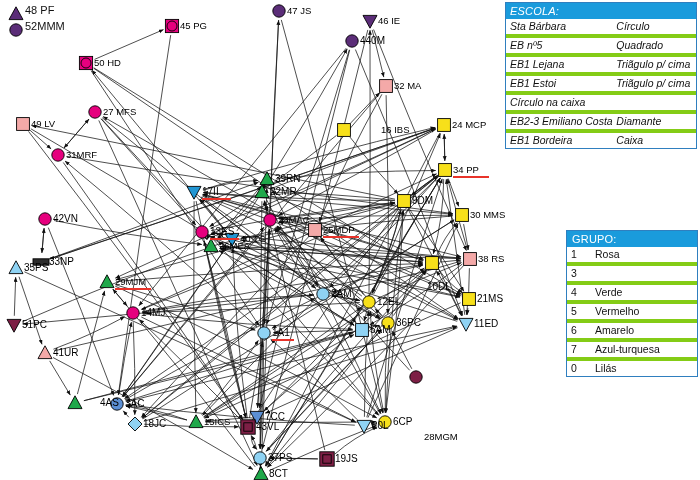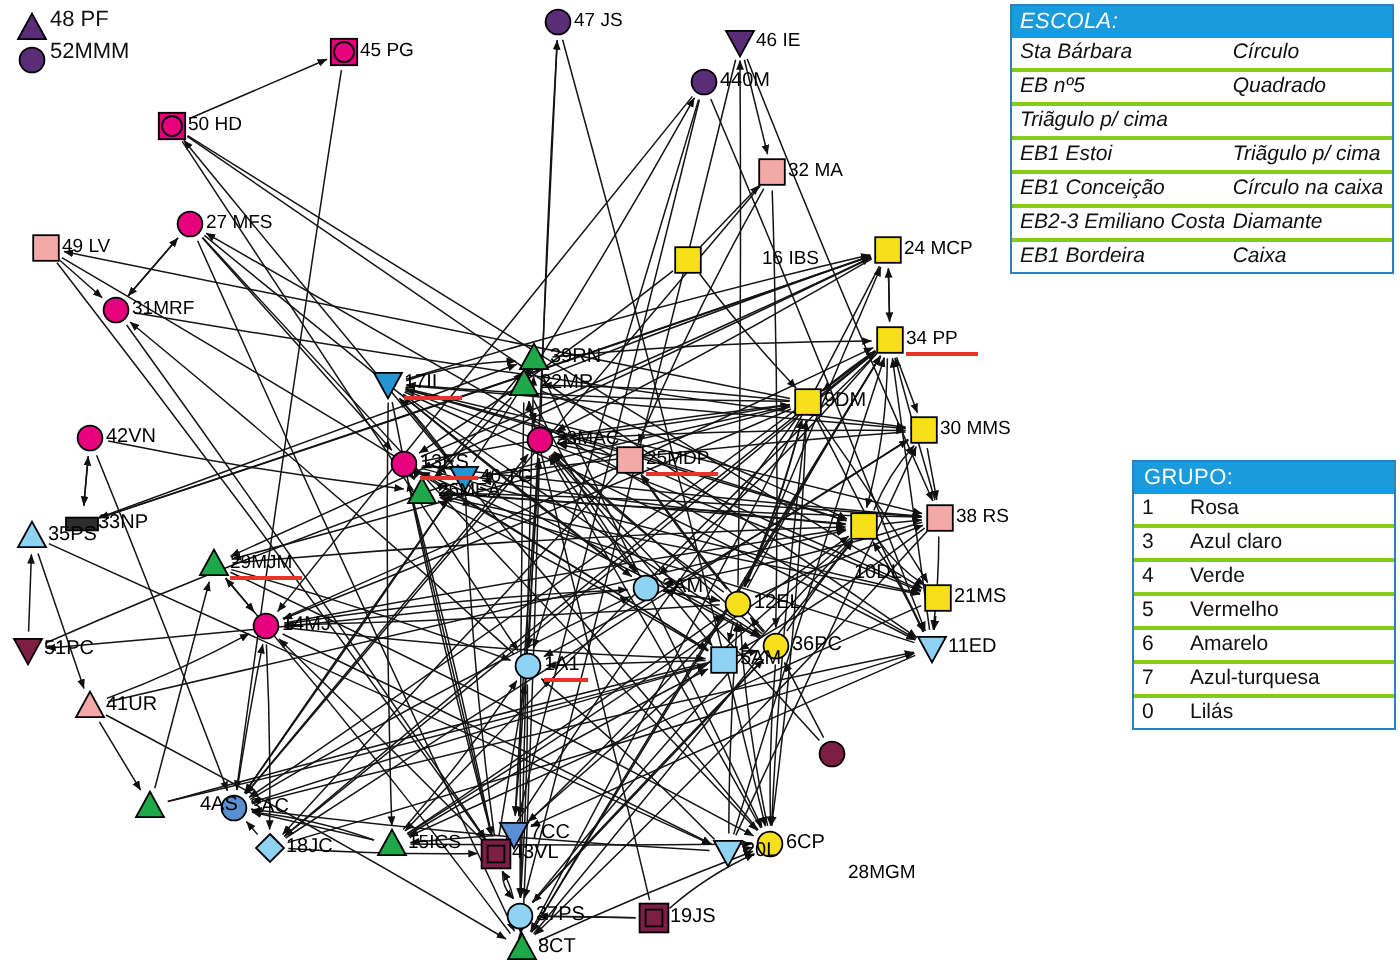--- a/index.html
+++ b/index.html
@@ -18,21 +18,21 @@
     background:#ffffff;
     border:1px solid #2f7fbf;
     box-sizing:border-box;
   }
   .legend .hdr{
     background:#1a9bdc;color:#ffffff;
     font-size:11px;line-height:14px;padding:1px 4px;
     letter-spacing:.2px;
   }
   .legend .row{
-    display:flex;border-top:2px solid #84cc16;
+    display:flex;border-top:4px solid #84cc16;
     font-size:10.5px;line-height:13px;color:#111;
   }
   .legend .row:first-of-type{border-top:none;}
   .legend .c1{padding:1px 4px;box-sizing:border-box;white-space:nowrap;overflow:hidden;}
   .legend .c2{padding:1px 4px;box-sizing:border-box;white-space:nowrap;overflow:hidden;}
 
   #escola-legend{left:505px;top:2px;width:192px;font-style:italic;}
   #escola-legend .c1{width:108px;}
   #escola-legend .c2{width:85px;}
 
@@ -542,28 +542,28 @@
     <div id="escola-rows">
         <div class="row">
           <div class="c1">Sta Bárbara</div>
           <div class="c2">Círculo</div>
         </div>
         <div class="row">
           <div class="c1">EB nº5</div>
           <div class="c2">Quadrado</div>
         </div>
         <div class="row">
+          <div class="c1">EB1 Lejana</div>
           <div class="c2">Triãgulo p/ cima</div>
         </div>
         <div class="row">
           <div class="c1">EB1 Estoi</div>
           <div class="c2">Triãgulo p/ cima</div>
         </div>
         <div class="row">
-          <div class="c1">EB1 Conceição</div>
           <div class="c2">Círculo na caixa</div>
         </div>
         <div class="row">
           <div class="c1">EB2-3 Emiliano Costa</div>
           <div class="c2">Diamante</div>
         </div>
         <div class="row">
           <div class="c1">EB1 Bordeira</div>
           <div class="c2">Caixa</div>
         </div>
@@ -572,21 +572,20 @@
 
   <div class="legend" id="grupo-legend">
     <div class="hdr">GRUPO:</div>
     <div id="grupo-rows">
         <div class="row">
           <div class="c1">1</div>
           <div class="c2">Rosa</div>
         </div>
         <div class="row">
           <div class="c1">3</div>
-          <div class="c2">Azul claro</div>
         </div>
         <div class="row">
           <div class="c1">4</div>
           <div class="c2">Verde</div>
         </div>
         <div class="row">
           <div class="c1">5</div>
           <div class="c2">Vermelho</div>
         </div>
         <div class="row">

